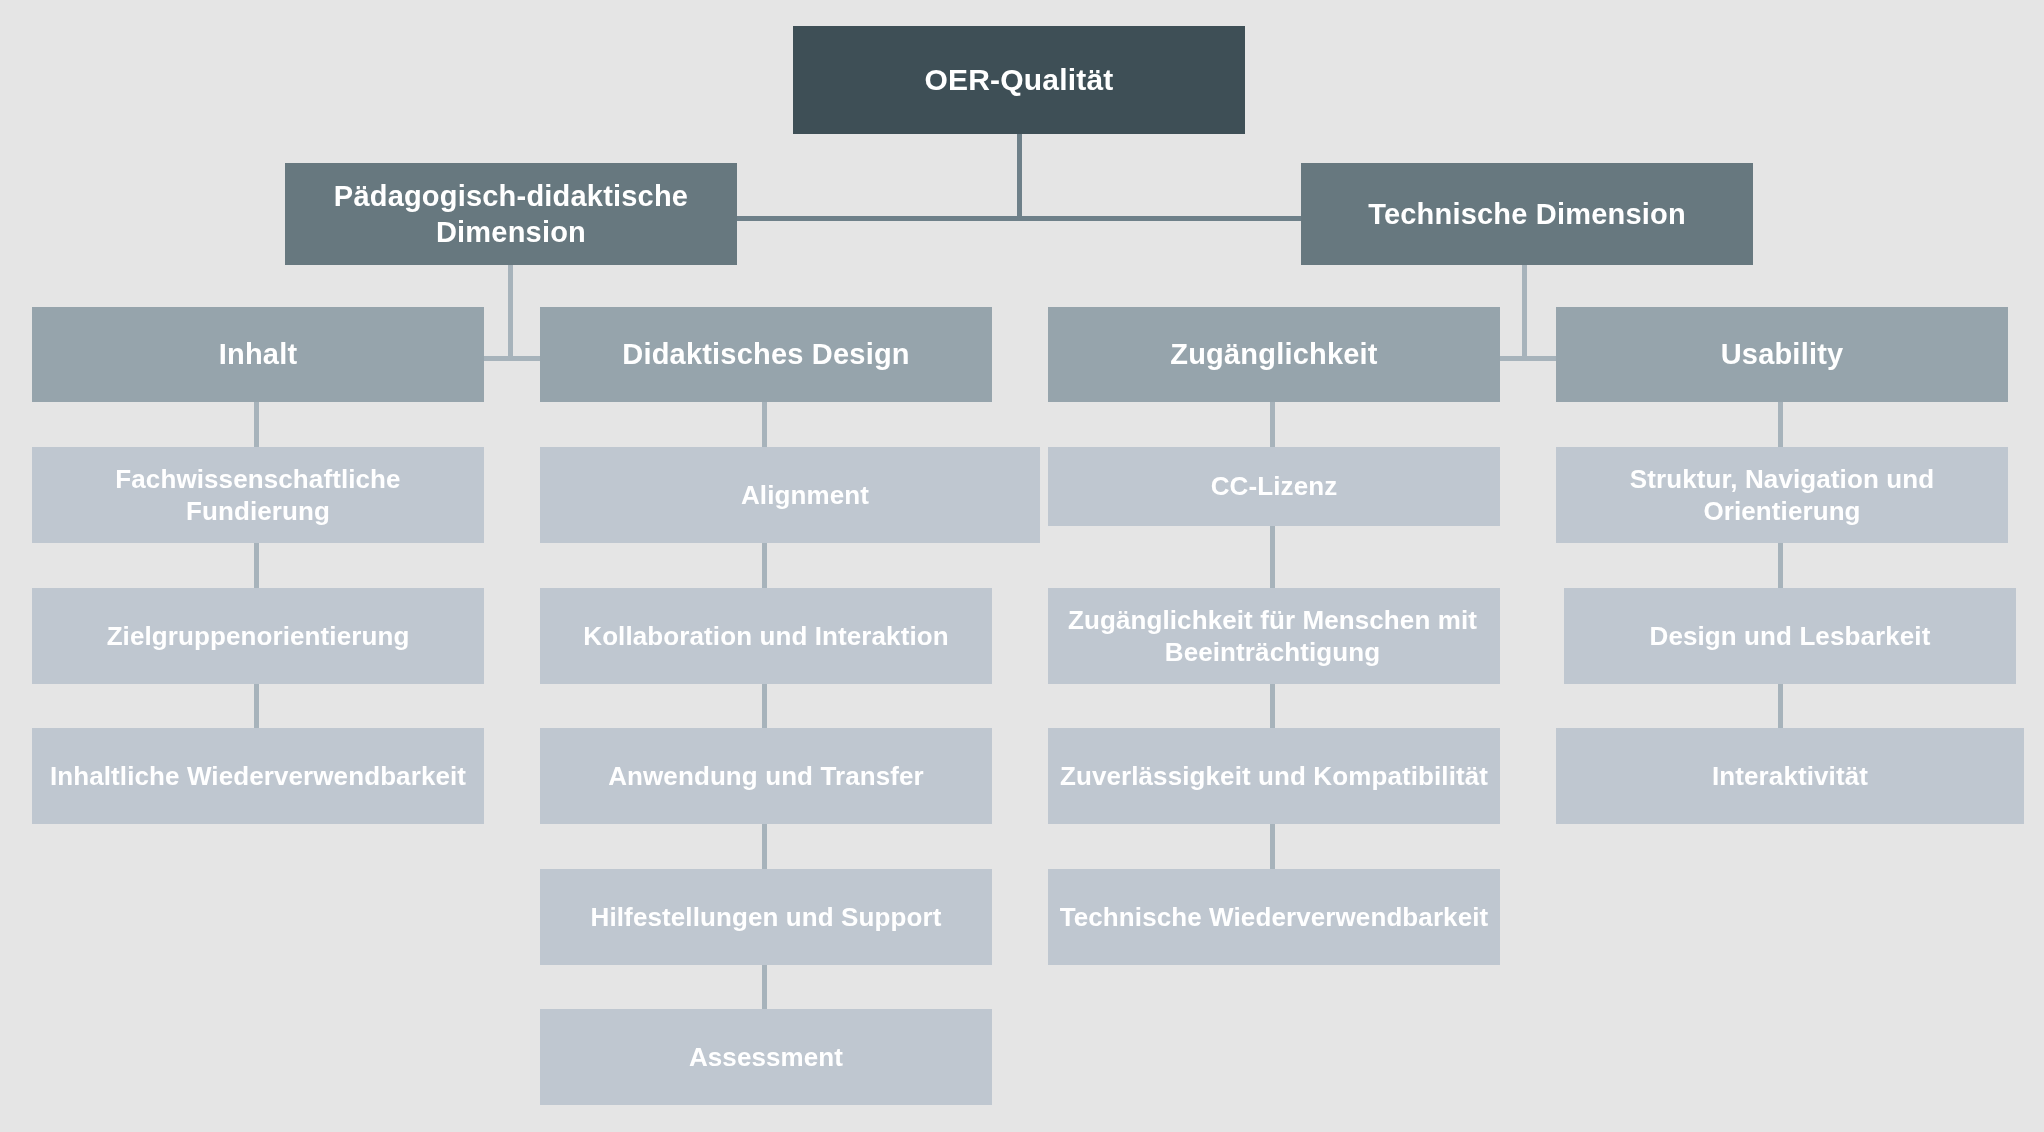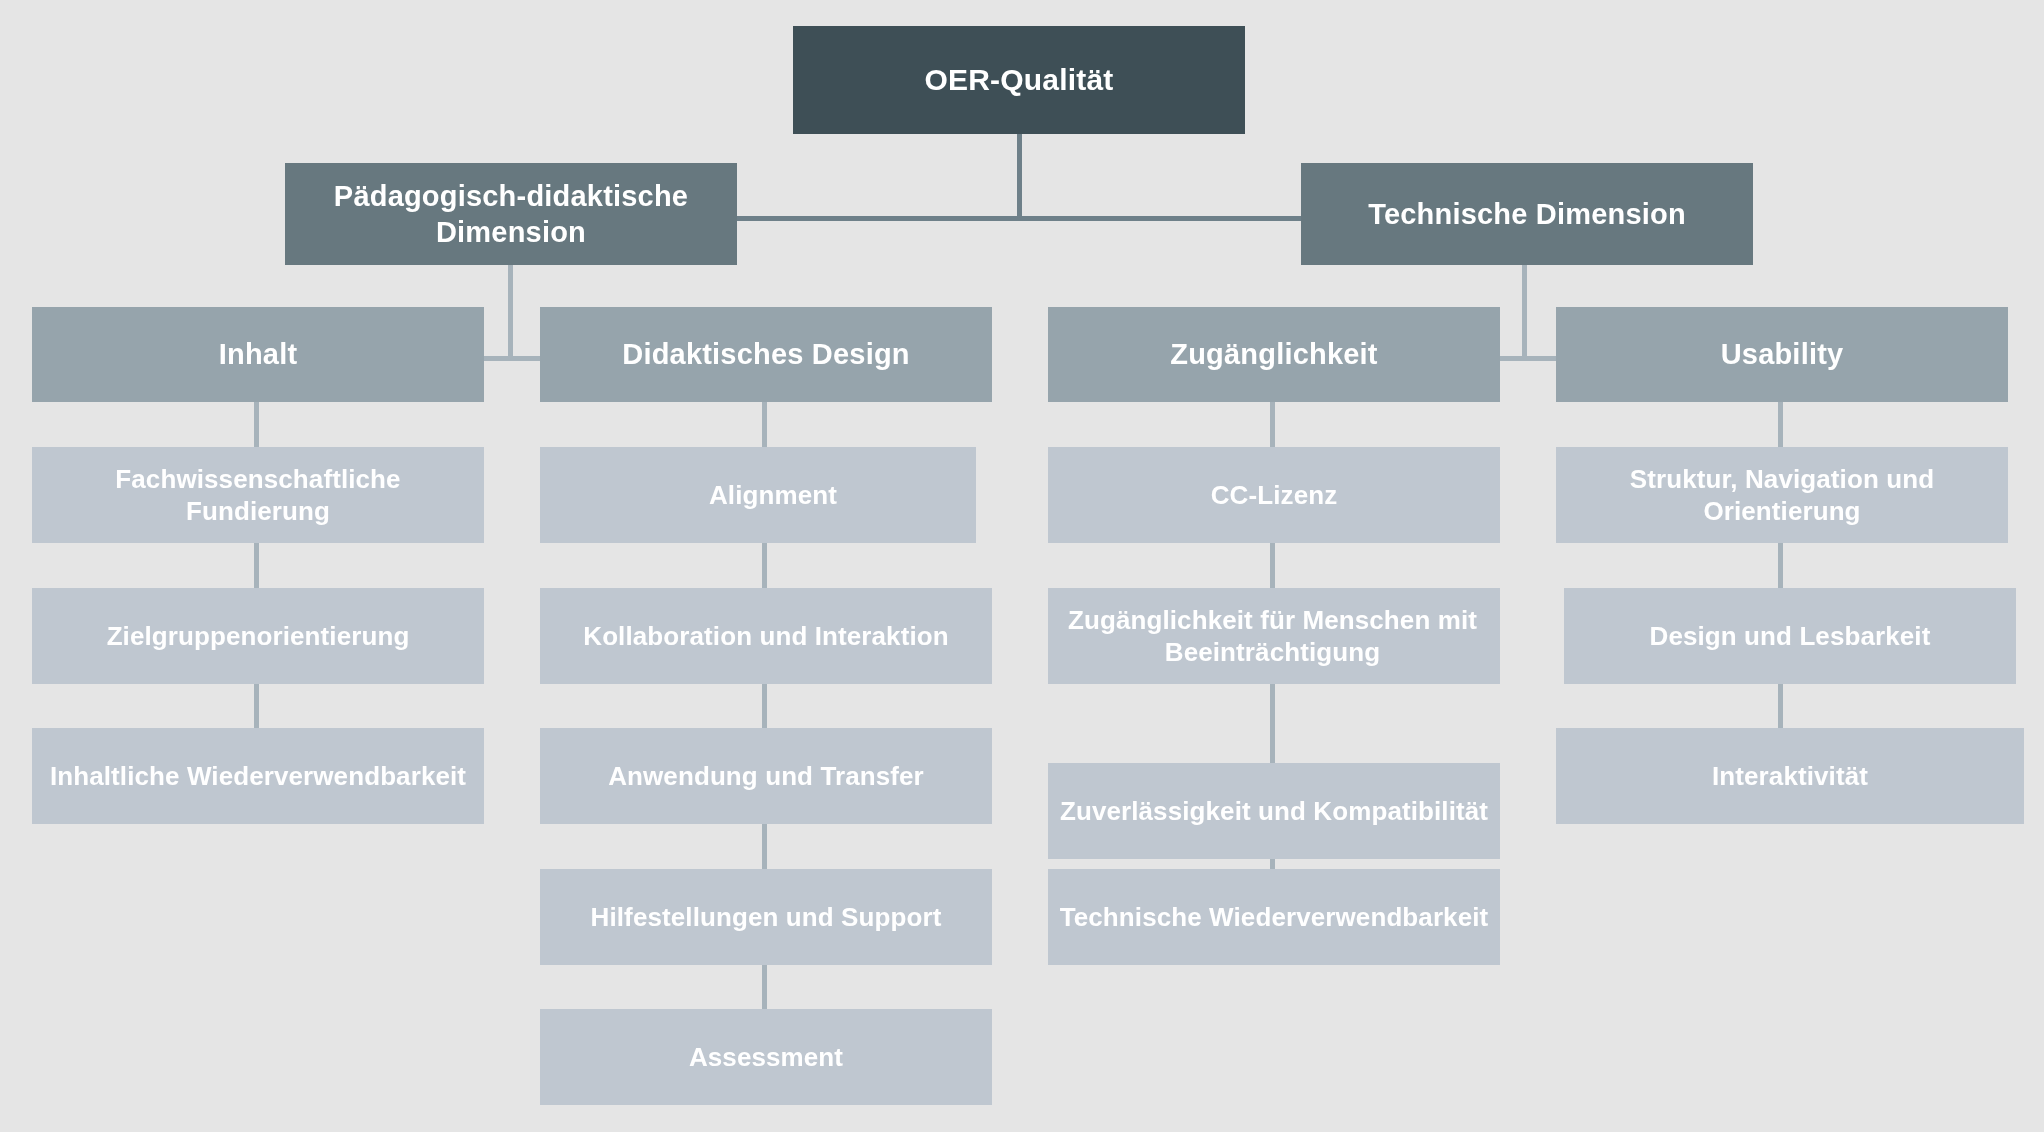--- a/index.html
+++ b/index.html
@@ -120,43 +120,43 @@
   <div class="node leaf" style="left:32px; top:447px; width:452px; height:96px;">
     <span>Fachwissenschaftliche Fundierung</span>
   </div>
   <div class="node leaf" style="left:32px; top:588px; width:452px; height:96px;">
     <span>Zielgruppenorientierung</span>
   </div>
   <div class="node leaf" style="left:32px; top:728px; width:452px; height:96px;">
     <span>Inhaltliche Wiederverwendbarkeit</span>
   </div>
 
-  <div class="node leaf" style="left:540px; top:447px; width:436px; height:96px;padding-left:40px;">
+  <div class="node leaf" style="left:540px; top:447px; width:500px; height:96px;padding-left:40px;">
     <span>Alignment</span>
   </div>
   <div class="node leaf" style="left:540px; top:588px; width:452px; height:96px;">
     <span>Kollaboration und Interaktion</span>
   </div>
   <div class="node leaf" style="left:540px; top:728px; width:452px; height:96px;">
     <span>Anwendung und Transfer</span>
   </div>
   <div class="node leaf" style="left:540px; top:869px; width:452px; height:96px;">
     <span>Hilfestellungen und Support</span>
   </div>
   <div class="node leaf" style="left:540px; top:1009px; width:452px; height:96px;">
     <span>Assessment</span>
   </div>
 
-  <div class="node leaf" style="left:1048px; top:447px; width:452px; height:96px;">
+  <div class="node leaf" style="left:1048px; top:447px; width:452px; height:79px;">
     <span>CC-Lizenz</span>
   </div>
   <div class="node leaf" style="left:1048px; top:588px; width:452px; height:96px;padding-left:7px;">
     <span>Zugänglichkeit für Menschen mit Beeinträchtigung</span>
   </div>
-  <div class="node leaf" style="left:1048px; top:728px; width:452px; height:96px;margin-top:35px;">
+  <div class="node leaf" style="left:1048px; top:728px; width:452px; height:96px;">
     <span>Zuverlässigkeit und Kompatibilität</span>
   </div>
   <div class="node leaf" style="left:1048px; top:869px; width:452px; height:96px;">
     <span>Technische Wiederverwendbarkeit</span>
   </div>
 
   <div class="node leaf" style="left:1556px; top:447px; width:452px; height:96px;">
     <span>Struktur, Navigation und Orientierung</span>
   </div>
   <div class="node leaf" style="left:1556px; top:588px; width:452px; height:96px;margin-left:8px;">

